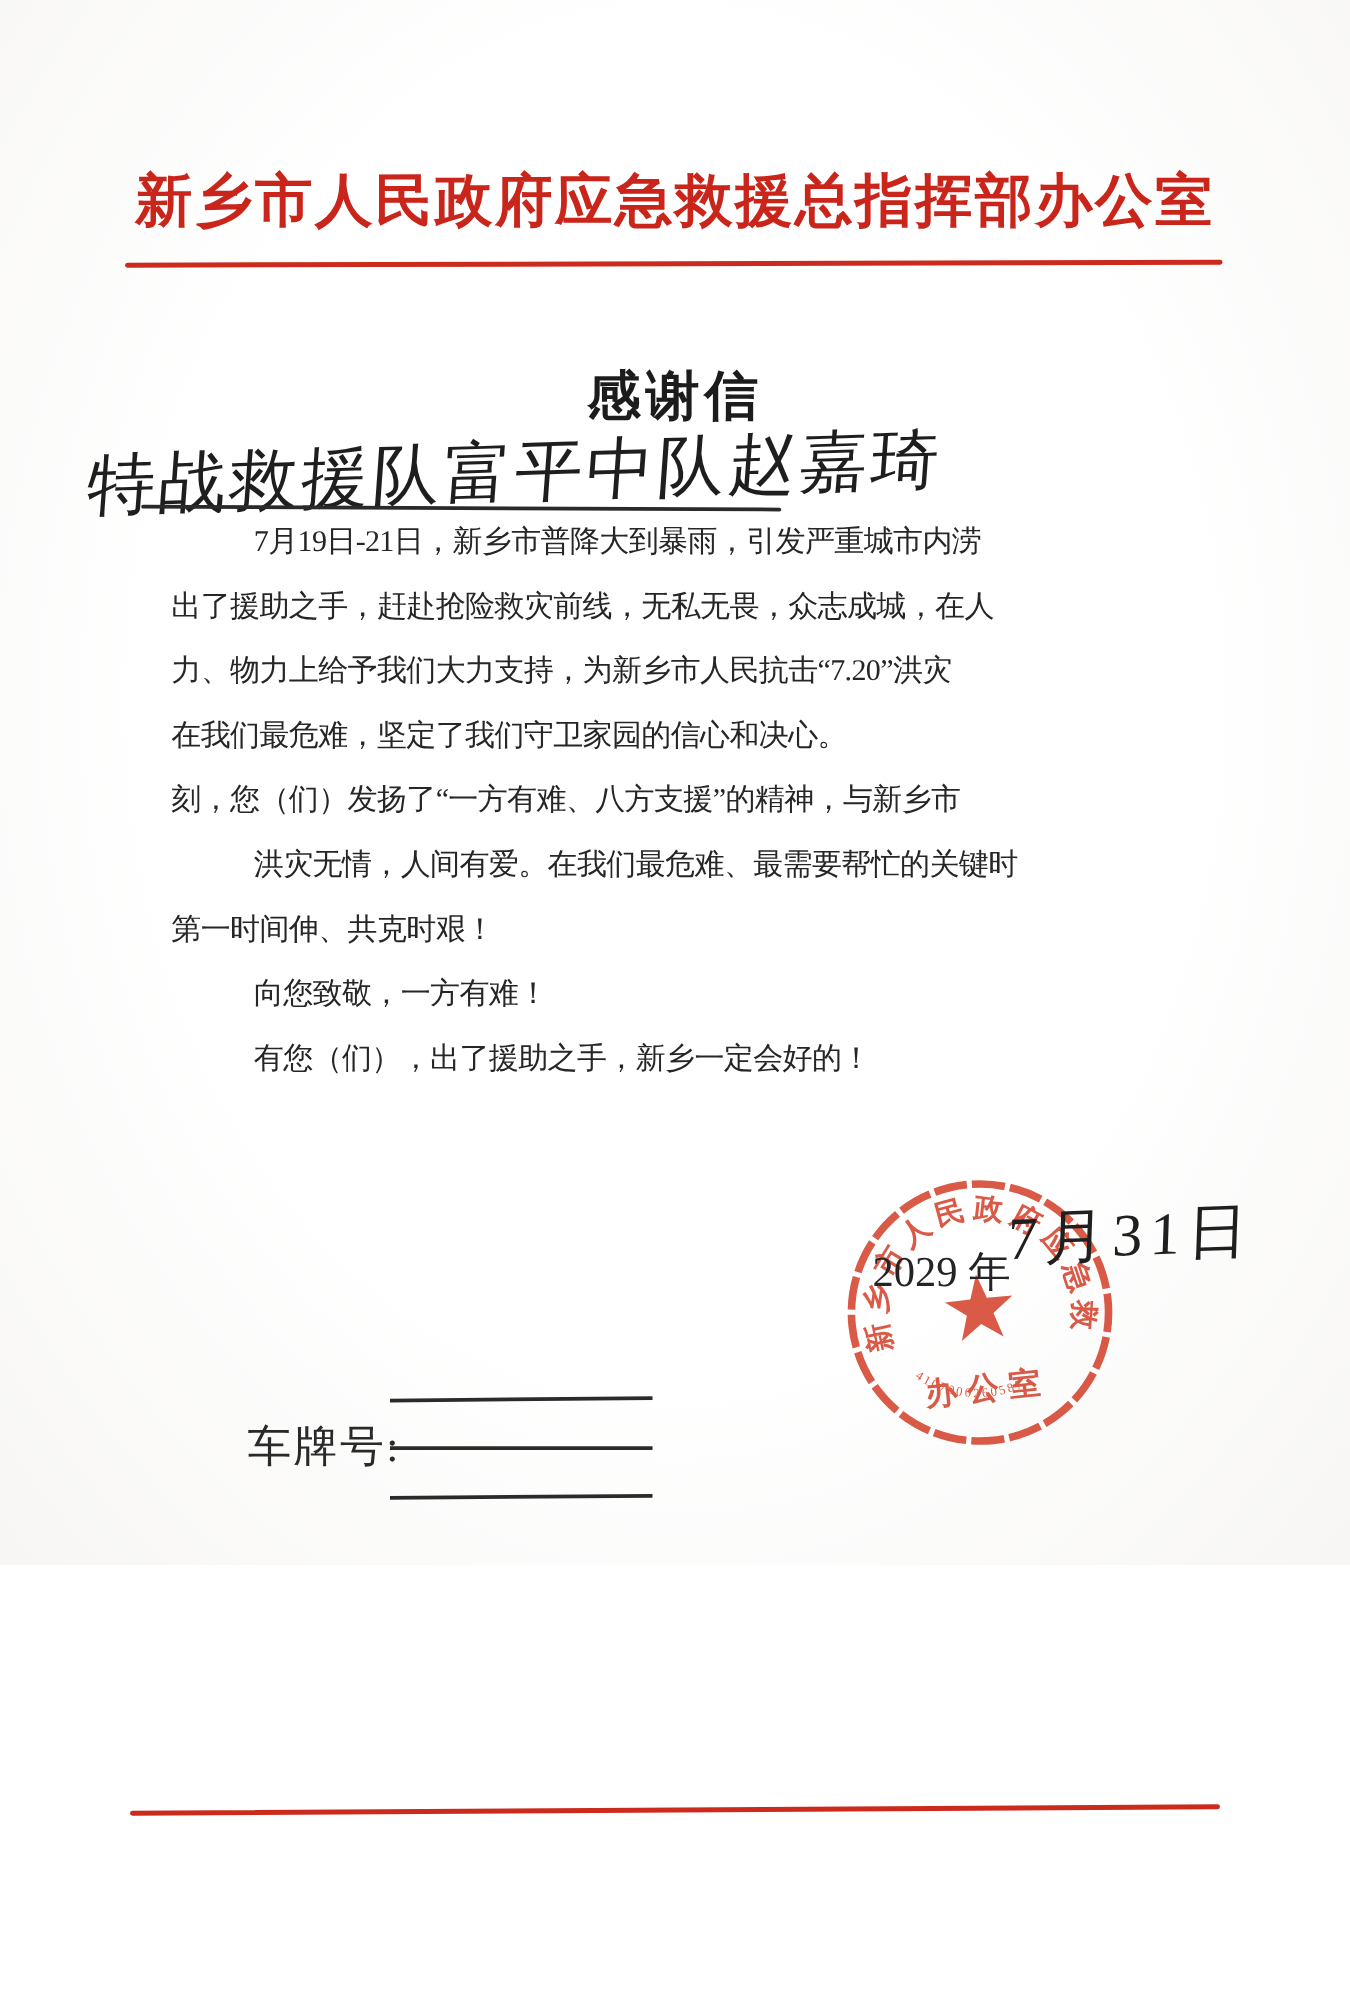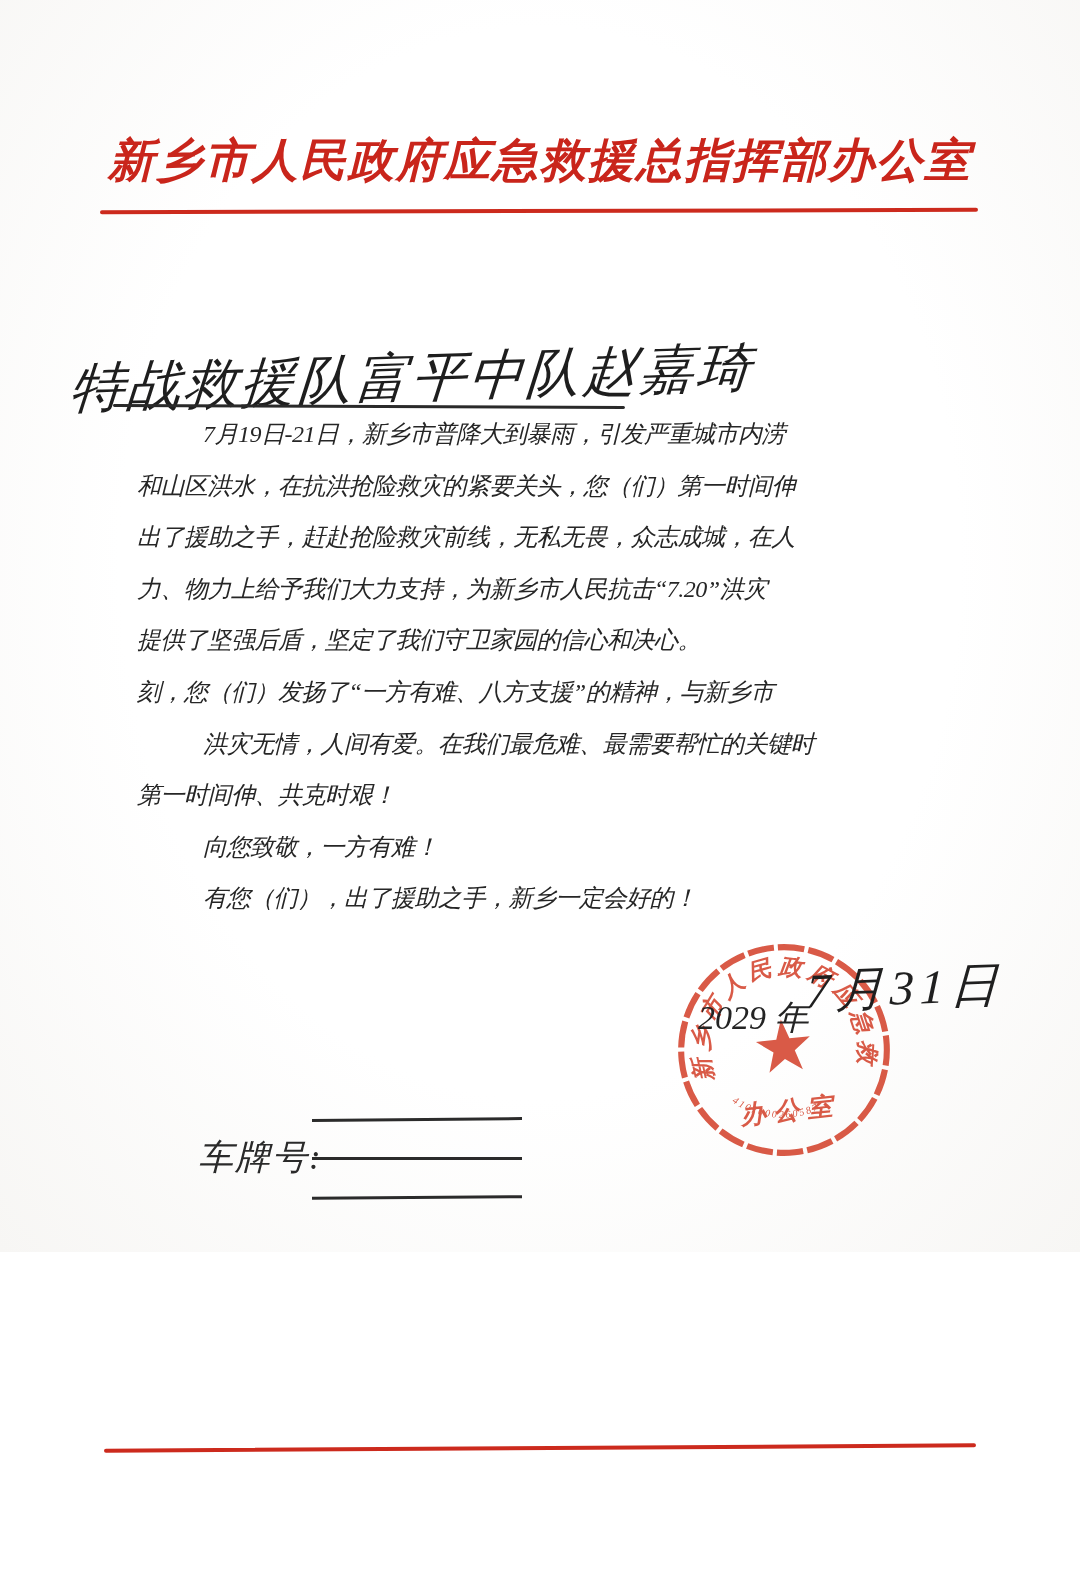--- a/index.html
+++ b/index.html
@@ -1,20 +1,20 @@
 <!DOCTYPE html>
 <html><head>
 <meta charset="utf-8">
 <style>
   html,body{margin:0;padding:0;}
   body{width:1080px;height:1596px;overflow:hidden;
        font-family:"Liberation Serif","DejaVu Serif",serif;}
   .page{position:relative;width:1080px;height:1252px;
         background:radial-gradient(ellipse at 50% 45%, #ffffff 55%, #f7f6f4 100%);
-        color:#232323;font-style:italic;}
+        color:#232323;}
   .abs{position:absolute;}
 
   .org-title{top:130px;left:0;width:1080px;text-align:center;
              font-size:46px;font-weight:bold;letter-spacing:2px;
              color:#c9251b;white-space:nowrap;}
   .rule{background:#cc2a1d;height:4px;border-radius:2px;}
   .rule-top{top:209px;left:100px;width:878px;transform:rotate(-0.15deg);}
   .rule-bottom{top:1446px;left:104px;width:872px;transform:rotate(-0.35deg);}
 
   .letter-title{top:288px;left:0;width:1080px;text-align:center;
@@ -48,30 +48,30 @@
 </style>
 </head>
 <body>
 
 <div class="page">
 
   <div class="abs org-title">新乡市人民政府应急救援总指挥部办公室</div>
 
   <div class="abs rule rule-top"></div>
 
+  <div class="abs letter-title">感谢信</div>
 
   <div class="abs recipient">特战救援队富平中队赵嘉琦</div>
   <div class="abs recipient-underline"></div>
 
   <div class="abs letter-body">
       <div class="bline indent">7月19日-21日，新乡市普降大到暴雨，引发严重城市内涝</div>
-      <div class="bline">和山区洪水，在抗洪抢险救灾的紧要关头，您（们）第一时间伸</div>
       <div class="bline">出了援助之手，赶赴抢险救灾前线，无私无畏，众志成城，在人</div>
       <div class="bline">力、物力上给予我们大力支持，为新乡市人民抗击“7.20”洪灾</div>
-      <div class="bline">提供了坚强后盾，坚定了我们守卫家园的信心和决心。</div>
+      <div class="bline">在我们最危难，坚定了我们守卫家园的信心和决心。</div>
       <div class="bline">刻，您（们）发扬了“一方有难、八方支援”的精神，与新乡市</div>
       <div class="bline indent">洪灾无情，人间有爱。在我们最危难、最需要帮忙的关键时</div>
       <div class="bline">第一时间伸、共克时艰！</div>
       <div class="bline indent">向您致敬，一方有难！</div>
       <div class="bline indent">有您（们），出了援助之手，新乡一定会好的！</div>
     </div>
 
   <div class="abs date-printed">2029 年</div>
   <div class="abs date-handwritten">7月31日</div>
 

